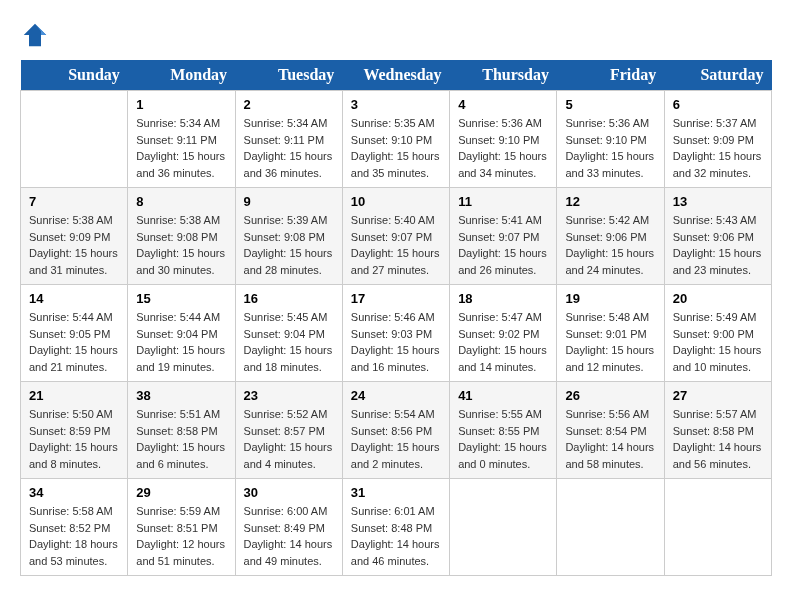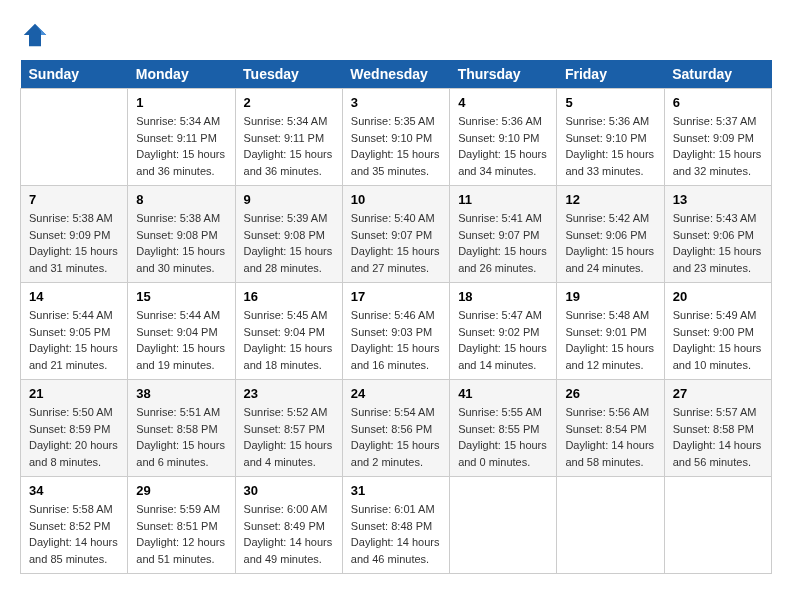--- a/index.html
+++ b/index.html
@@ -32,23 +32,24 @@
     .sub-title { font-size: 16px; color: #555; }
     table {
       width: 100%;
       border-collapse: collapse;
       font-size: 11px;
     }
     thead tr th {
       background-color: #1a5fa8;
       color: #fff;
       padding: 6px 8px;
-      text-align: left;
-      font-size: 14px;
+      text-align: right;
+      font-size: 16px;
       font-weight: bold;
+      font-family: Liberation Serif, serif;
     }
     tbody tr td {
       border: 1px solid #ccc;
       padding: 6px 8px;
       vertical-align: top;
       width: calc(100% / 7);
       min-height: 80px;
     }
     tbody tr:nth-child(odd) td { background: #fff; }
     tbody tr:nth-child(even) td { background: #f5f5f5; }
@@ -260,21 +261,21 @@
           <span>Daylight: 15 hours and 10 minutes.</span>
         </div>
       </td>
       </tr>
       <tr>
         <td>
         <span class="day-num">21</span>
         <div class="day-info">
           <span>Sunrise: 5:50 AM</span><br>
           <span>Sunset: 8:59 PM</span><br>
-          <span>Daylight: 20 hours and 8 minutes.</span>
+          <span>Daylight: 15 hours and 8 minutes.</span>
         </div>
       </td>
         <td>
         <span class="day-num">38</span>
         <div class="day-info">
           <span>Sunrise: 5:51 AM</span><br>
           <span>Sunset: 8:58 PM</span><br>
           <span>Daylight: 15 hours and 6 minutes.</span>
         </div>
       </td>
@@ -318,21 +319,21 @@
           <span>Daylight: 14 hours and 56 minutes.</span>
         </div>
       </td>
       </tr>
       <tr>
         <td>
         <span class="day-num">34</span>
         <div class="day-info">
           <span>Sunrise: 5:58 AM</span><br>
           <span>Sunset: 8:52 PM</span><br>
-          <span>Daylight: 14 hours and 85 minutes.</span>
+          <span>Daylight: 18 hours and 53 minutes.</span>
         </div>
       </td>
         <td>
         <span class="day-num">29</span>
         <div class="day-info">
           <span>Sunrise: 5:59 AM</span><br>
           <span>Sunset: 8:51 PM</span><br>
           <span>Daylight: 12 hours and 51 minutes.</span>
         </div>
       </td>

